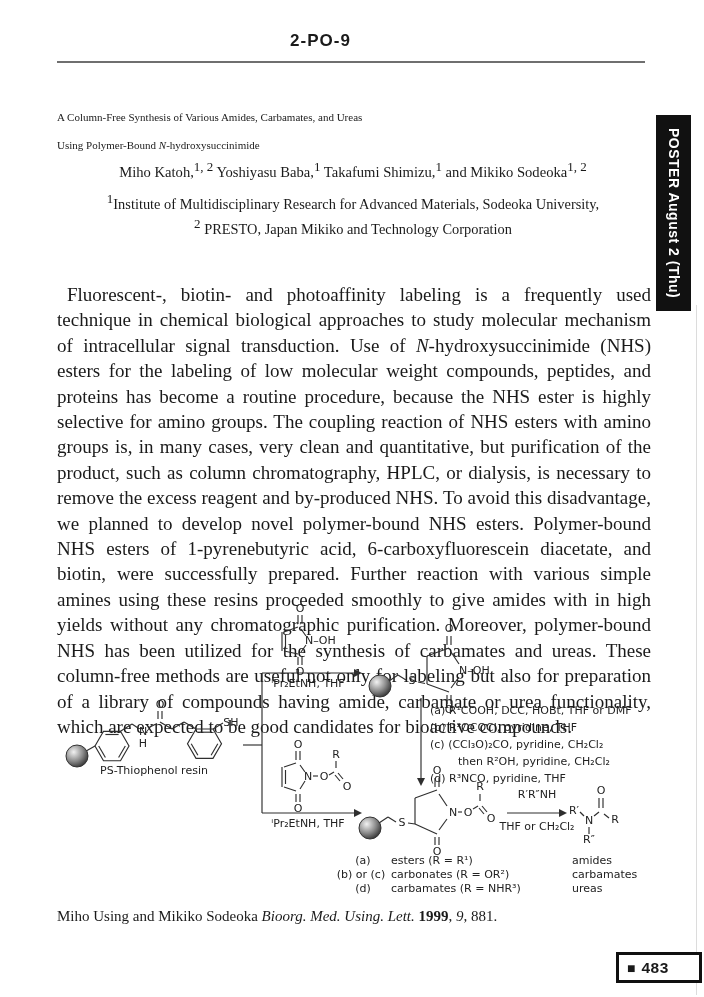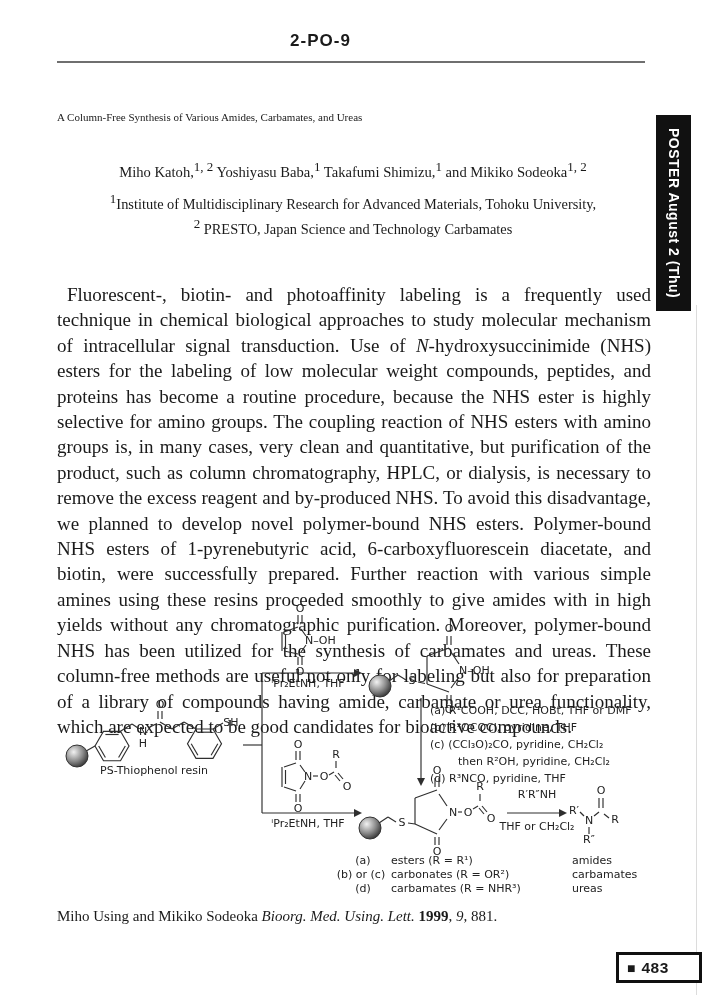--- a/index.html
+++ b/index.html
@@ -56,27 +56,28 @@
 
 <div class="session">2-PO-9</div>
 <div class="rule"></div>
 <div class="banner">
   <span>POSTER August 2 (Thu)</span>
 </div>
 <div class="edge-line"></div>
 
 <div class="title">
   <div>A Column-Free Synthesis of Various Amides, Carbamates, and Ureas</div>
+  <div><span>Using Polymer-Bound </span><span class="em-i">N</span><span>-hydroxysuccinimide</span></div>
 </div>
 
 <div class="authors"><span>Miho Katoh,</span><sup>1, 2</sup><span> Yoshiyasu Baba,</span><sup>1</sup><span> Takafumi Shimizu,</span><sup>1</sup><span> and Mikiko Sodeoka</span><sup>1, 2</sup></div>
 
 <div class="affils">
-  <div><sup>1</sup><span>Institute of Multidisciplinary Research for Advanced Materials, Tohoku University,</span></div>
-  <div><sup>2</sup><span> PRESTO, Japan Science and Technology Carbamates</span></div>
+  <div><sup>1</sup><span>Institute of Multidisciplinary Research for Advanced Materials, Sodeoka University,</span></div>
+  <div><sup>2</sup><span> PRESTO, Japan Mikiko and Technology Corporation</span></div>
 </div>
 
 <div class="abstract"><span>Fluorescent-, biotin- and photoaffinity labeling is a frequently used technique in chemical biological approaches to study molecular mechanism of intracellular signal transduction. Use of </span><span class="em-i">N</span><span>-hydroxysuccinimide (NHS) esters for the labeling of low molecular weight compounds, peptides, and proteins has become a routine procedure, because the NHS ester is highly selective for amino groups. The coupling reaction of NHS esters with amino groups is, in many cases, very clean and quantitative, but purification of the product, such as column chromatography, HPLC, or dialysis, is necessary to remove the excess reagent and by-produced NHS. To avoid this disadvantage, we planned to develop novel polymer-bound NHS esters. Polymer-bound NHS esters of 1-pyrenebutyric acid, 6-carboxyfluorescein diacetate, and biotin, were successfully prepared. Further reaction with various simple amines using these resins proceeded smoothly to give amides with in high yields without any chromatographic purification. Moreover, polymer-bound NHS has been utilized for the synthesis of carbamates and ureas. These column-free methods are useful not only for labeling but also for preparation of a library of compounds having amide, carbamate or urea functionality, which are expected to be good candidates for bioactive compounds.</span></div>
 
 <svg class="scheme" width="610" height="312" viewBox="0 0 610 312" xmlns="http://www.w3.org/2000/svg">
   <defs>
     <radialGradient id="beadGrad" cx="35%" cy="32%" r="75%">
       <stop offset="0%" stop-color="#f2f2f2"></stop>
       <stop offset="55%" stop-color="#8d8d8d"></stop>
       <stop offset="100%" stop-color="#2f2f2f"></stop>

